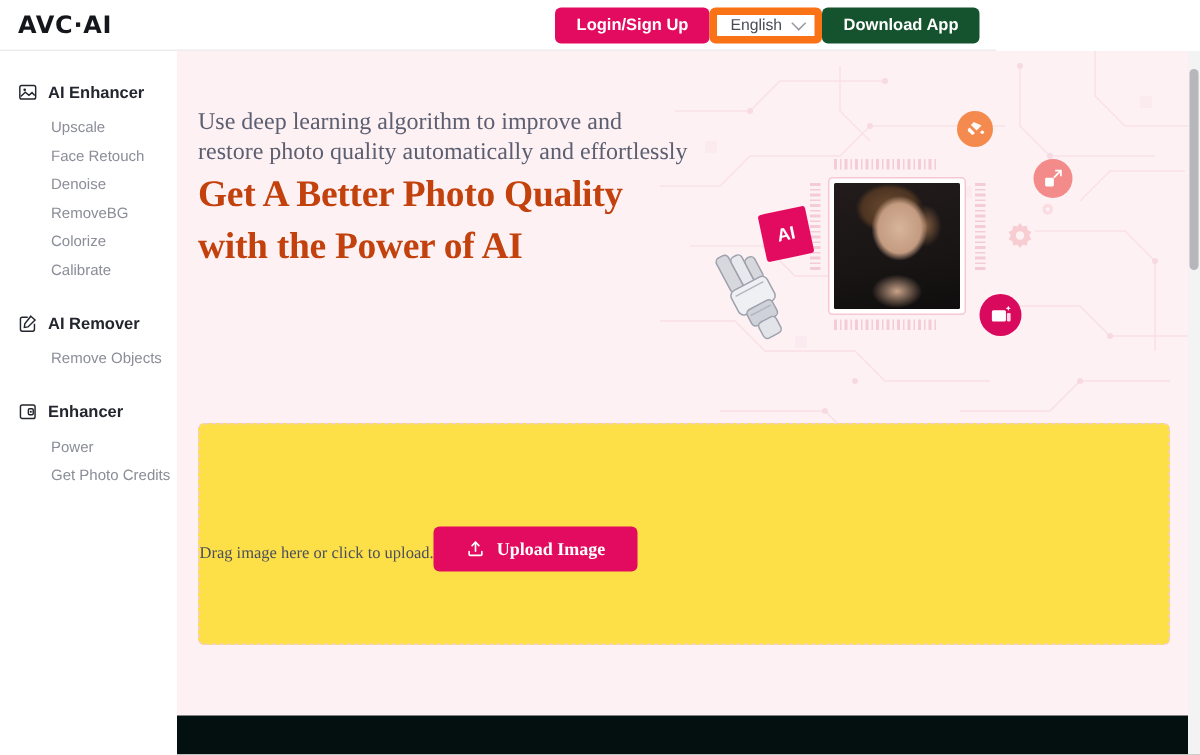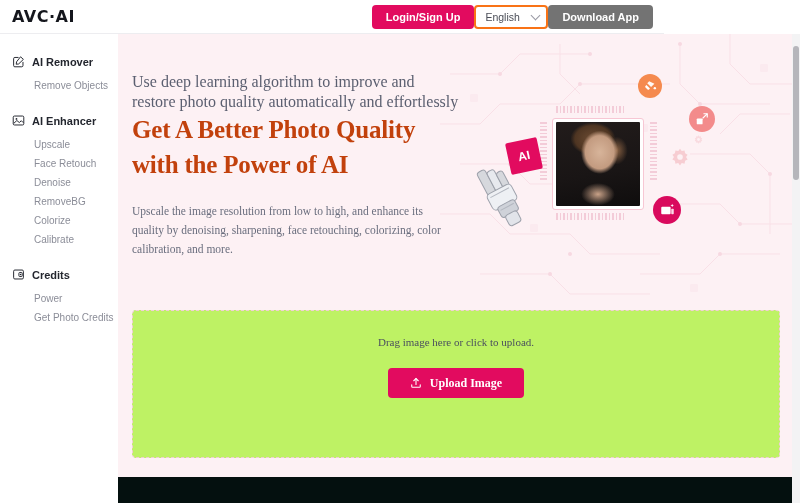--- a/index.html
+++ b/index.html
@@ -34,32 +34,32 @@
   .btn-login {
     background: #e20b5f; color: #fff;
     border: none; border-radius: 4px;
     height: 24px; padding: 0 14px;
     font-size: 11px; font-weight: 700;
     font-family: "Liberation Sans", sans-serif;
     cursor: pointer; white-space: nowrap;
   }
   .lang-select {
     height: 24px; min-width: 74px;
-    background: #fff; border: 2px solid #f97316; border-radius: 4px;
+    background: #fff; border: 5px solid #f97316; border-radius: 4px;
     display: flex; align-items: center; justify-content: space-between;
     padding: 0 7px 0 9px; cursor: pointer;
   }
   .lang-select .lang-label { font-size: 10.5px; color: #4a4d57; }
   .chev {
     width: 7px; height: 7px; margin-left: 8px; margin-bottom: 2px;
     border-right: 1.2px solid #9a9aa4; border-bottom: 1.2px solid #9a9aa4;
     transform: rotate(45deg);
   }
   .btn-download {
-    background: #737373; color: #fff;
+    background: #14532d; color: #fff;
     border: none; border-radius: 4px;
     height: 24px; padding: 0 14px;
     font-size: 11px; font-weight: 700;
     cursor: pointer; white-space: nowrap;
   }
 
   
   .sidebar {
     position: absolute; top: 34px; left: 0; width: 118px; height: 469px;
     background: #ffffff;
@@ -159,26 +159,26 @@
     transform: rotate(-12deg);
     display: flex; align-items: center; justify-content: center;
     color: #fff; font-size: 12px; font-weight: 700;
     font-family: "Liberation Sans", sans-serif;
     border-radius: 2px;
   }
   .robot-hand { position: absolute; left: 26px; top: 100px; width: 56px; height: 72px; }
 
   
   .upload-card {
-    position: absolute; left: 14px; top: 276px;
+    position: absolute; left: 14px; top: 248px;
     width: 648px; height: 148px;
-    background: #bef264;
+    background: #fde047;
     border: 1px dashed #f2cdd8;
     border-radius: 4px;
-    display: flex; flex-direction: column; align-items: center;
+    display: flex; flex-direction: row; align-items: center;
   }
   .drag-text {
     font-family: "Liberation Serif", serif;
     font-size: 11px; color: #4b4f5e; margin-top: 25px;
   }
   .btn-upload {
     margin-top: 20px;
     background: #e20b5f; color: #fff; border: none; border-radius: 4px;
     height: 30px; padding: 0 22px;
     display: flex; align-items: center; justify-content: flex-end; gap: 8px;
@@ -220,33 +220,20 @@
       <button class="btn-login">Login/Sign Up</button>
       <div class="lang-select">
         <span class="lang-label">English</span>
         <span class="chev"></span>
       </div>
       <button class="btn-download">Download App</button>
     </div>
   </div>
 
   <div class="sidebar">
-
-    <div class="nav-group">
-      <div class="nav-head">
-        <svg class="nav-icon" viewBox="0 0 16 16" fill="none" stroke="#23262e" stroke-width="1.2">
-          <path d="M13.5 8.5 V13 a1.5 1.5 0 0 1 -1.5 1.5 H3.5 A1.5 1.5 0 0 1 2 13 V4.5 A1.5 1.5 0 0 1 3.5 3 H8"></path>
-          <path d="M10.5 2.2 L14 5.4 L8.2 11 L5.2 11.4 L5.6 8.4 Z"></path>
-        </svg>
-        <span class="nav-title">AI Remover</span>
-      </div>
-      <ul class="sub">
-        <li>Remove Objects</li>
-      </ul>
-    </div>
 
     <div class="nav-group">
       <div class="nav-head">
         <svg class="nav-icon" viewBox="0 0 16 16" fill="none" stroke="#23262e" stroke-width="1.2">
           <rect x="1.5" y="2.5" width="13" height="11" rx="1.5"></rect>
           <circle cx="5.5" cy="6" r="1.1" fill="#23262e" stroke="none"></circle>
           <path d="M2.2 11.5 L6 8 L9 10.5 L11.5 8.3 L13.8 10.6"></path>
         </svg>
         <span class="nav-title">AI Enhancer</span>
       </div>
@@ -256,25 +243,38 @@
         <li>Denoise</li>
         <li>RemoveBG</li>
         <li>Colorize</li>
         <li>Calibrate</li>
       </ul>
     </div>
 
     <div class="nav-group">
       <div class="nav-head">
         <svg class="nav-icon" viewBox="0 0 16 16" fill="none" stroke="#23262e" stroke-width="1.2">
+          <path d="M13.5 8.5 V13 a1.5 1.5 0 0 1 -1.5 1.5 H3.5 A1.5 1.5 0 0 1 2 13 V4.5 A1.5 1.5 0 0 1 3.5 3 H8"></path>
+          <path d="M10.5 2.2 L14 5.4 L8.2 11 L5.2 11.4 L5.6 8.4 Z"></path>
+        </svg>
+        <span class="nav-title">AI Remover</span>
+      </div>
+      <ul class="sub">
+        <li>Remove Objects</li>
+      </ul>
+    </div>
+
+    <div class="nav-group">
+      <div class="nav-head">
+        <svg class="nav-icon" viewBox="0 0 16 16" fill="none" stroke="#23262e" stroke-width="1.2">
           <rect x="2" y="2.5" width="12" height="11" rx="1.5"></rect>
           <rect x="8.5" y="5.5" width="4" height="5" rx="1"></rect>
           <circle cx="10.5" cy="8" r=".9" fill="#23262e" stroke="none"></circle>
         </svg>
-        <span class="nav-title">Credits</span>
+        <span class="nav-title">Enhancer</span>
       </div>
       <ul class="sub">
         <li>Power</li>
         <li>Get Photo Credits</li>
       </ul>
     </div>
 
   </div>
 
   <div class="content">
@@ -313,21 +313,20 @@
         <rect x="200" y="90" width="8" height="8" rx="1"></rect>
         <rect x="320" y="30" width="8" height="8" rx="1"></rect>
         <rect x="90" y="190" width="8" height="8" rx="1"></rect>
         <rect x="250" y="250" width="8" height="8" rx="1"></rect>
       </g>
     </svg>
 
     <div class="hero-text">
       <div class="eyebrow">Use deep learning algorithm to improve and restore photo quality automatically and effortlessly</div>
       <h1 class="h1">Get A Better Photo Quality with the Power of AI</h1>
-      <p class="lead">Upscale the image resolution from low to high, and enhance its quality by denoising, sharpening, face retouching, colorizing, color calibration, and more.</p>
     </div>
 
     <div class="hero-art">
 
       <div class="pin-row pins-top">
         <i class="pin"></i>
           <i class="pin"></i>
           <i class="pin"></i>
           <i class="pin"></i>
           <i class="pin"></i>

